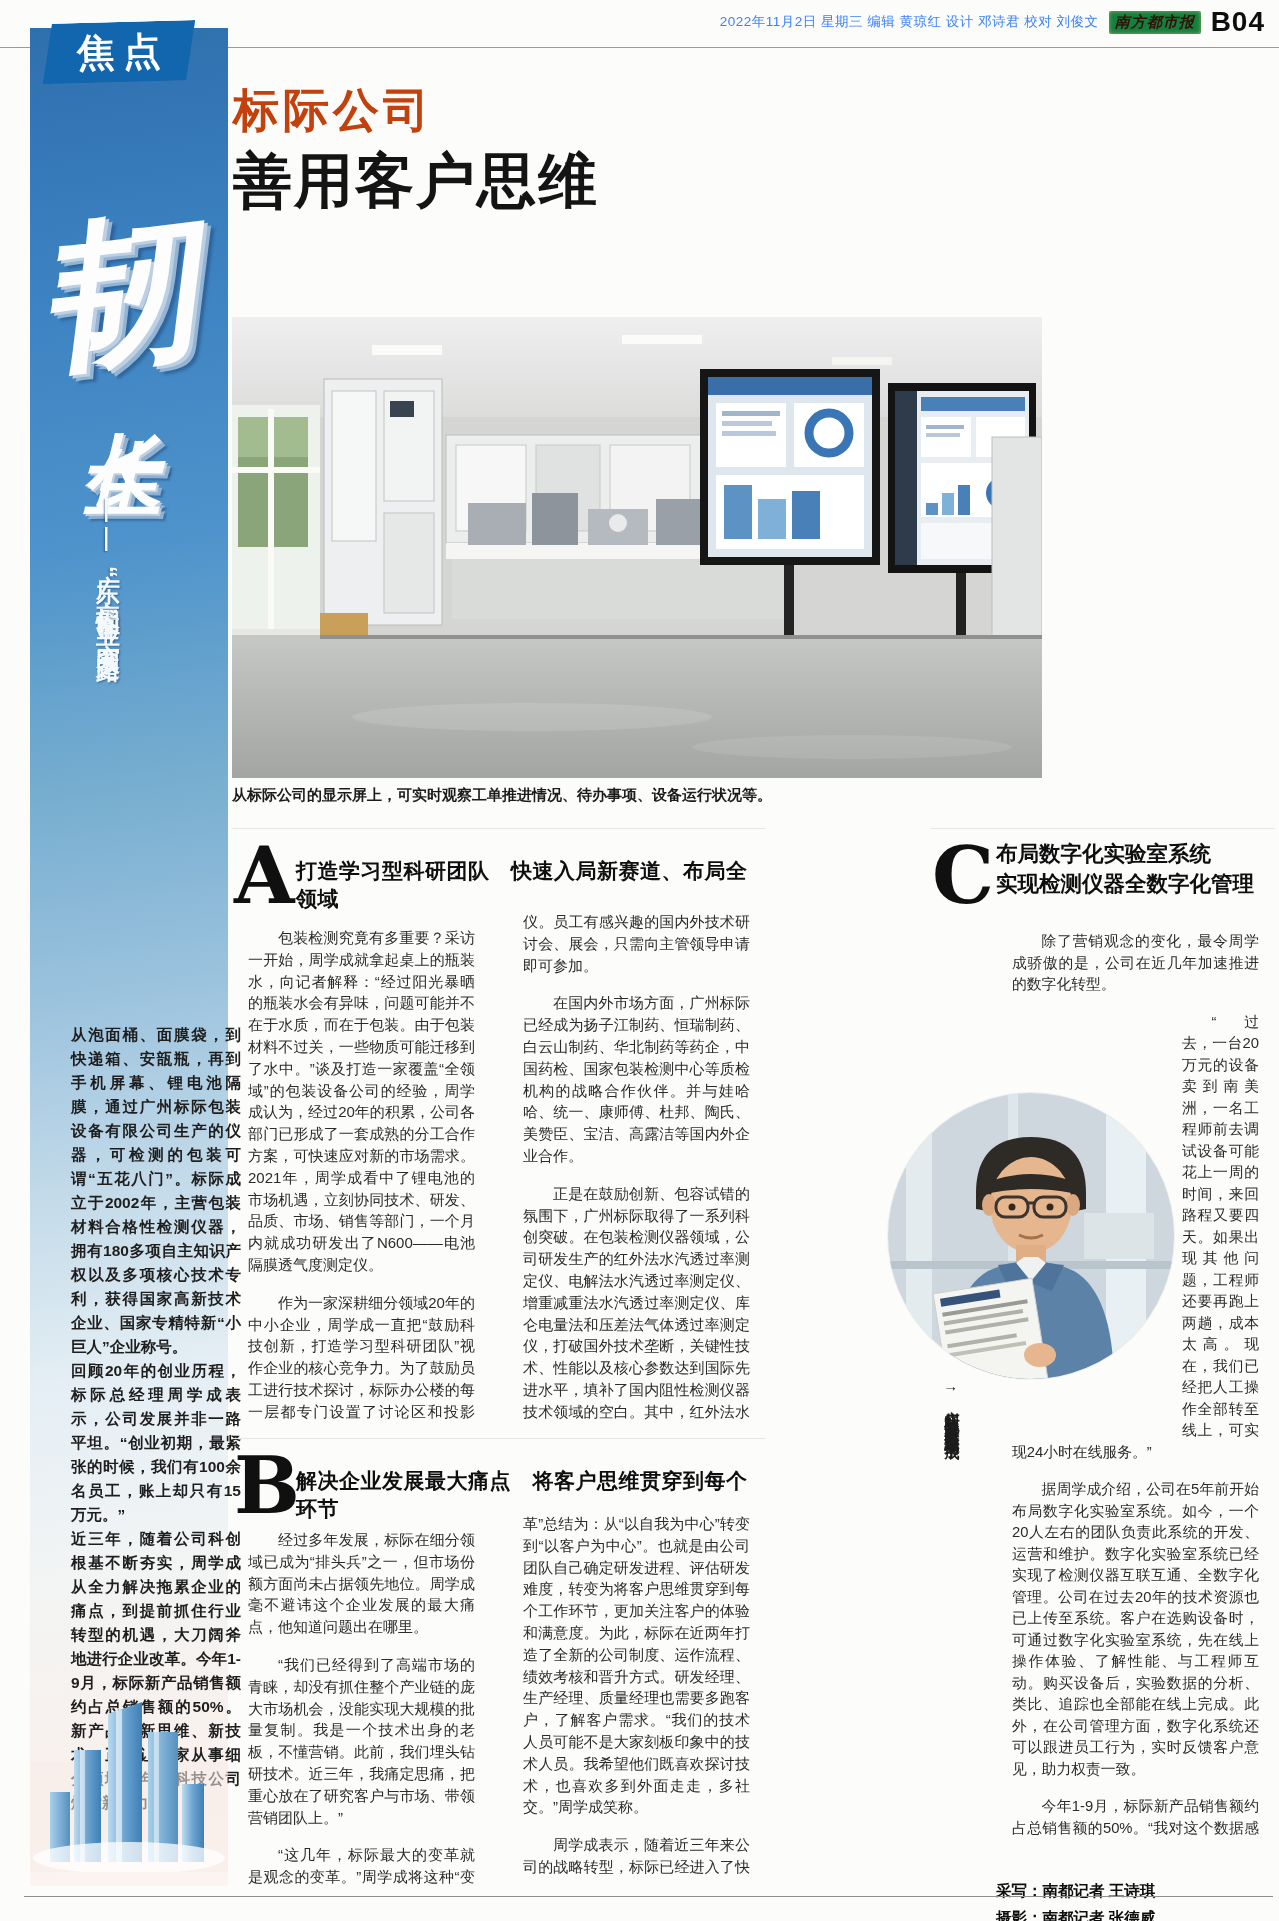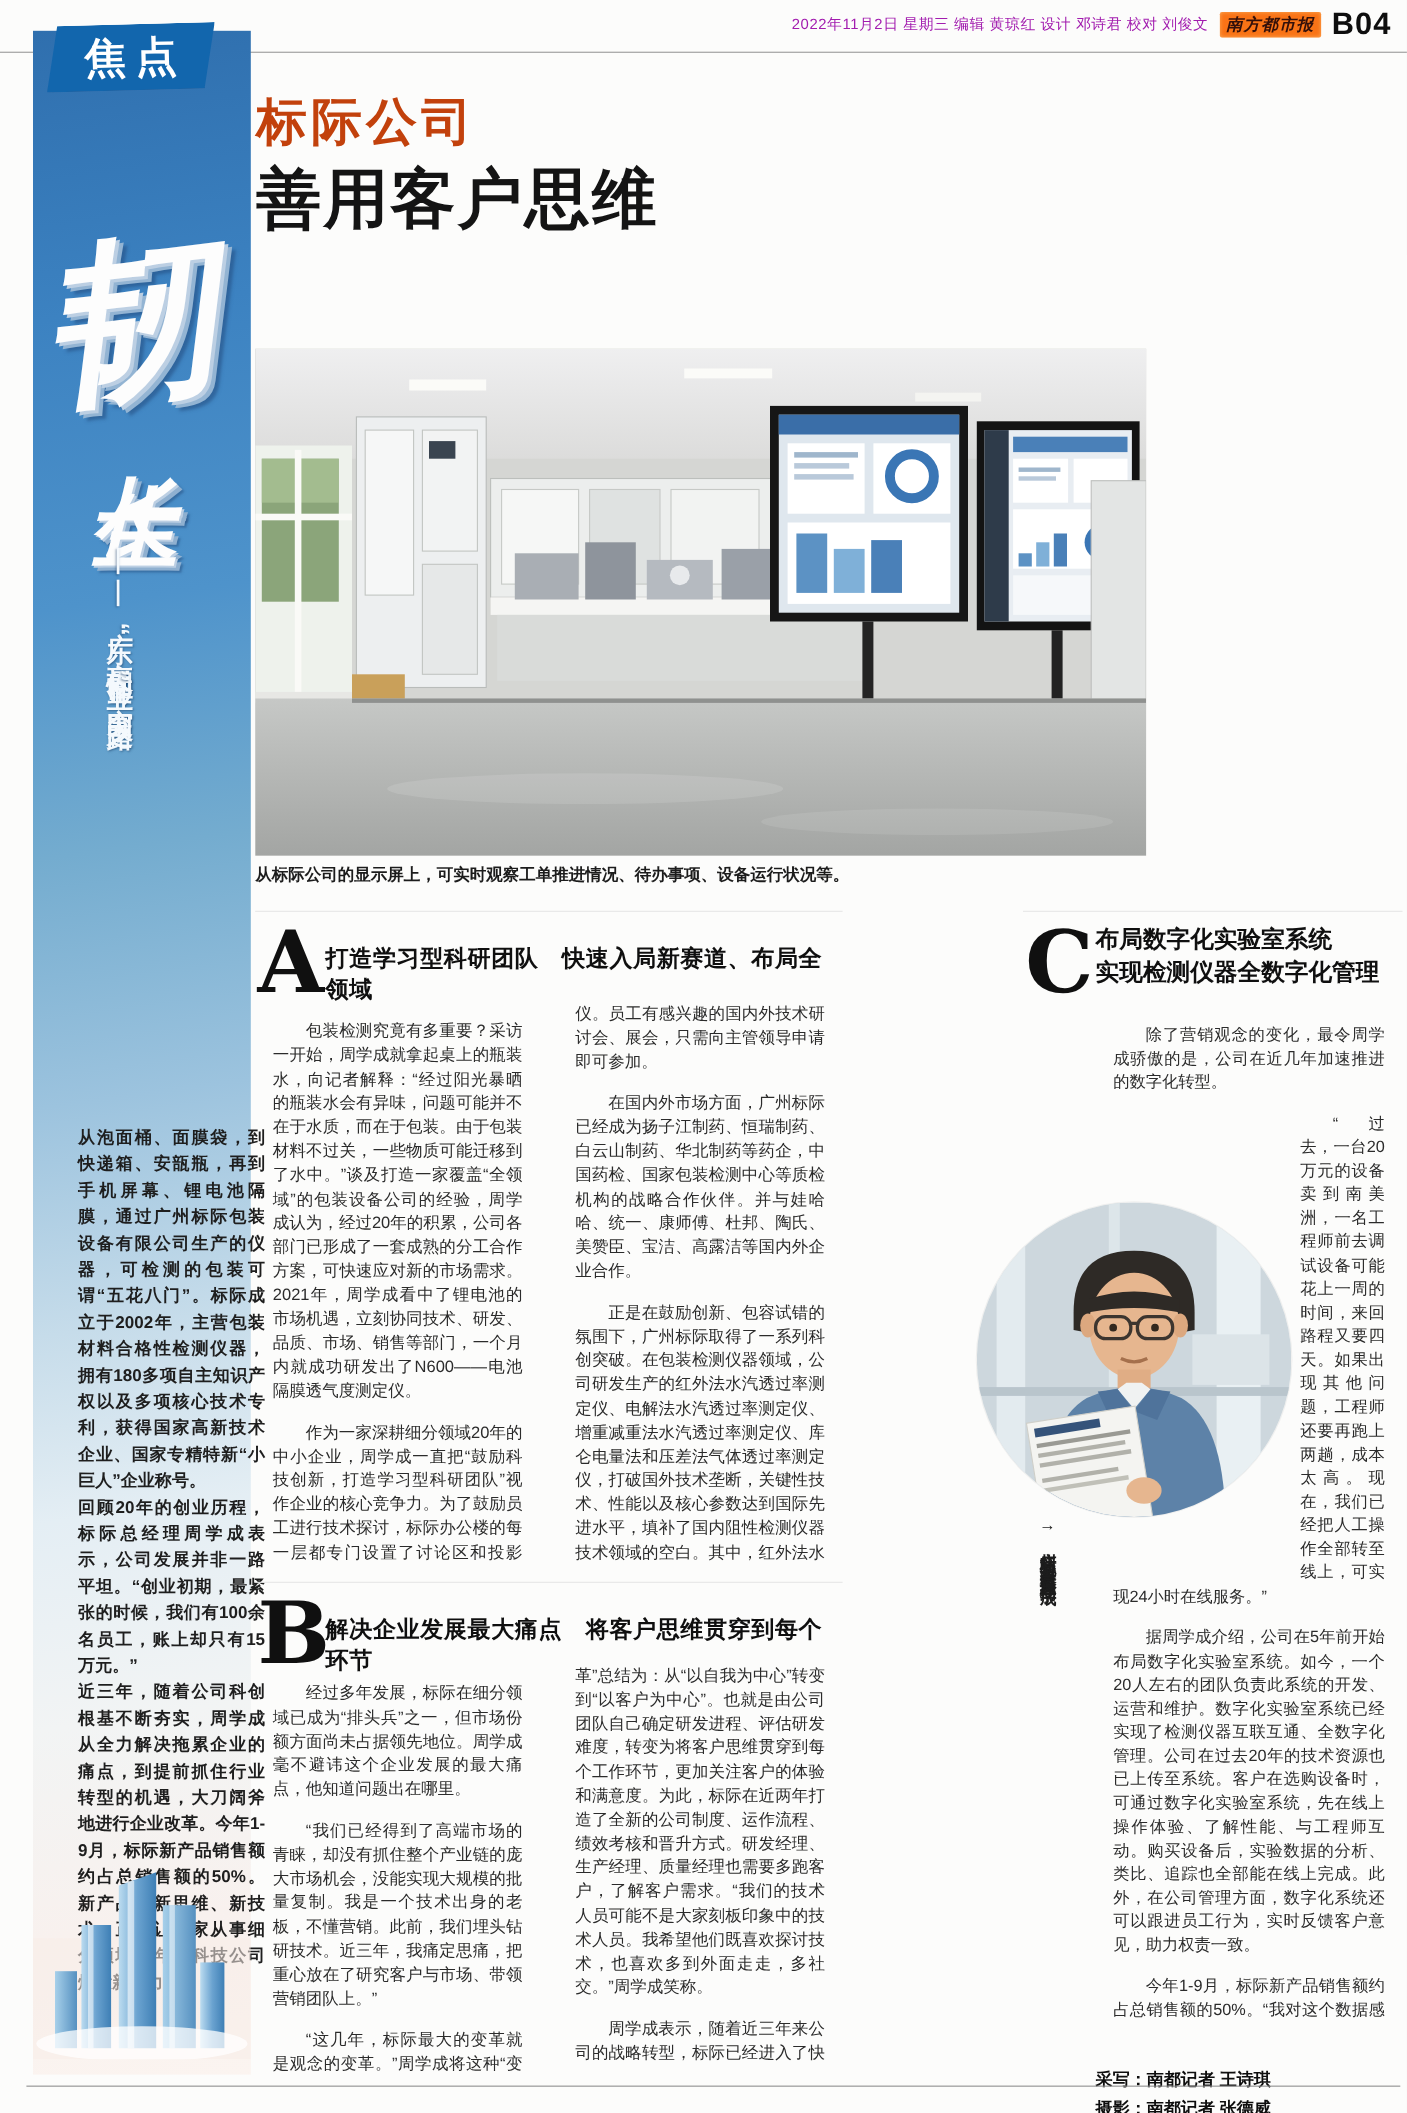--- a/index.html
+++ b/index.html
@@ -1,22 +1,22 @@
 <!DOCTYPE html>
 <html><head>
 <meta charset="utf-8">
 <style>
   html,body{margin:0;padding:0;background:#e8e8e8;}
   .page{position:relative;width:1279px;height:1921px;margin:0 auto;background:#fcfcfb;
         font-family:"Liberation Sans","DejaVu Sans",sans-serif;overflow:hidden;color:#2b2b2b;}
 
   
   .header-bar{position:absolute;top:6px;right:14px;display:flex;align-items:center;gap:10px;z-index:6;}
-  .date-line{font-size:13.5px;color:#a21caf;letter-spacing:.5px;}
-  .paper-logo{background:#f97316;color:#33100a;font-weight:900;font-style:italic;
+  .date-line{font-size:13.5px;color:#3b82f6;letter-spacing:.5px;}
+  .paper-logo{background:#15803d;color:#33100a;font-weight:900;font-style:italic;
               padding:2px 6px;font-size:15px;letter-spacing:1px;border-radius:2px;
               box-shadow:inset 0 0 4px rgba(255,220,150,.55);}
   .page-number{font-size:28px;font-weight:800;color:#0e0e0e;letter-spacing:1px;}
   .header-rule{position:absolute;top:47px;left:0;right:0;border-top:1px solid #9a9a9a;}
 
   
   .sidebar{position:absolute;left:30px;top:28px;width:198px;height:1858px;
            background:linear-gradient(172deg,#2f6fae 0%,#3c82c1 14%,#4e93cb 28%,#74accf 40%,
                       #9cc3de 52%,#c6dcea 63%,#e4eef4 72%,#f2f4f4 82%,#f8f1ee 92%,#fbf4f0 100%);
            overflow:visible;}

